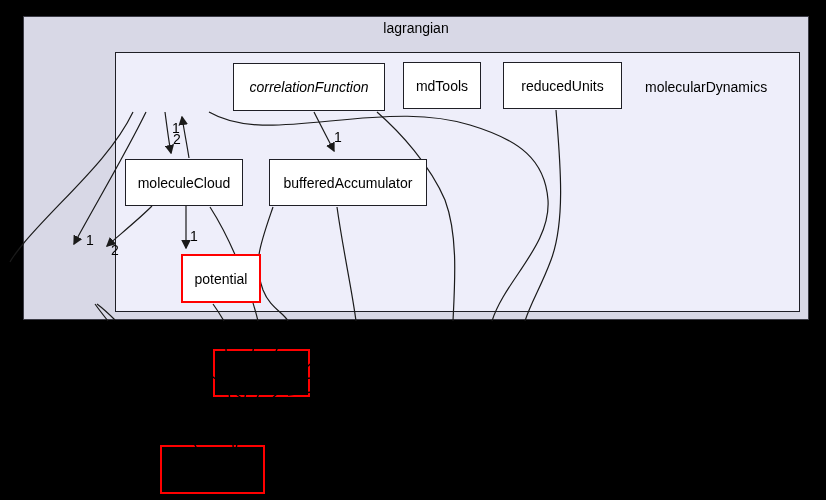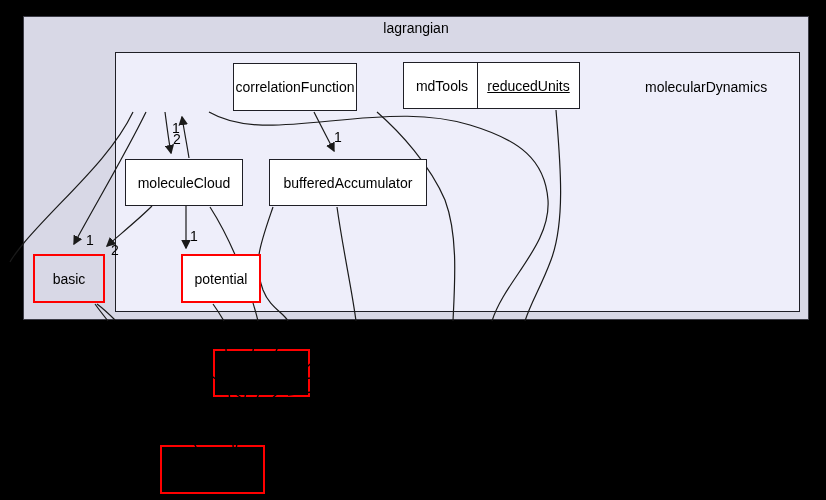--- a/index.html
+++ b/index.html
@@ -36,23 +36,23 @@
   #inner-label{left:645px;top:79px;text-align:center;}
   svg.edges{position:absolute;left:0;top:0;z-index:2;pointer-events:none;}
   svg.overlay{position:absolute;left:0;top:0;z-index:5;pointer-events:none;}
   .node{
     position:absolute;box-sizing:border-box;display:flex;align-items:center;justify-content:center;
     background:var(--node-fill);border:1px solid var(--node-border);
     font-size:14px;white-space:nowrap;z-index:3;cursor:pointer;
   }
   .node.red{border:2px solid var(--highlight-border);}
   #node-molecule{left:125px;top:63px;width:85px;height:48px;}
-  #node-correlationFunction{left:233px;top:63px;width:124px;height:48px;}
+  #node-correlationFunction{left:233px;top:63px;width:152px;height:48px;font-style:italic;}
   #node-mdTools{left:403px;top:62px;width:78px;height:47px;}
-  #node-reducedUnits{left:477px;top:62px;width:103px;height:47px;text-decoration:underline;}
+  #node-reducedUnits{left:503px;top:62px;width:119px;height:47px;}
   #node-moleculeCloud{left:125px;top:159px;width:118px;height:47px;}
   #node-bufferedAccumulator{left:269px;top:159px;width:158px;height:47px;}
   #node-basic{left:33px;top:254px;width:72px;height:49px;background:var(--outer-fill);}
   #node-potential{left:145px;top:254px;width:80px;height:49px;margin-left:36px;}
   #external-node-1{left:213px;top:349px;width:97px;height:48px;background:transparent;z-index:4;}
   #external-node-2{left:160px;top:445px;width:105px;height:49px;background:transparent;z-index:4;}
   .edge-label{
     position:absolute;font-size:14px;line-height:1;z-index:3;
     transform:translate(-50%,-50%);
   }
@@ -102,23 +102,20 @@
   </div>
   <div class="node" id="node-reducedUnits">
     <span>reducedUnits</span>
   </div>
   <div class="node" id="node-moleculeCloud">
     <span>moleculeCloud</span>
   </div>
   <div class="node" id="node-bufferedAccumulator">
     <span>bufferedAccumulator</span>
   </div>
-  <div class="node red" id="node-basic">
-    <span>basic</span>
-  </div>
   <div class="node red" id="node-potential">
     <span>potential</span>
   </div>
 
   <div class="node red" id="external-node-1">
     <span></span>
   </div>
   <div class="node red" id="external-node-2">
     <span></span>
   </div>

